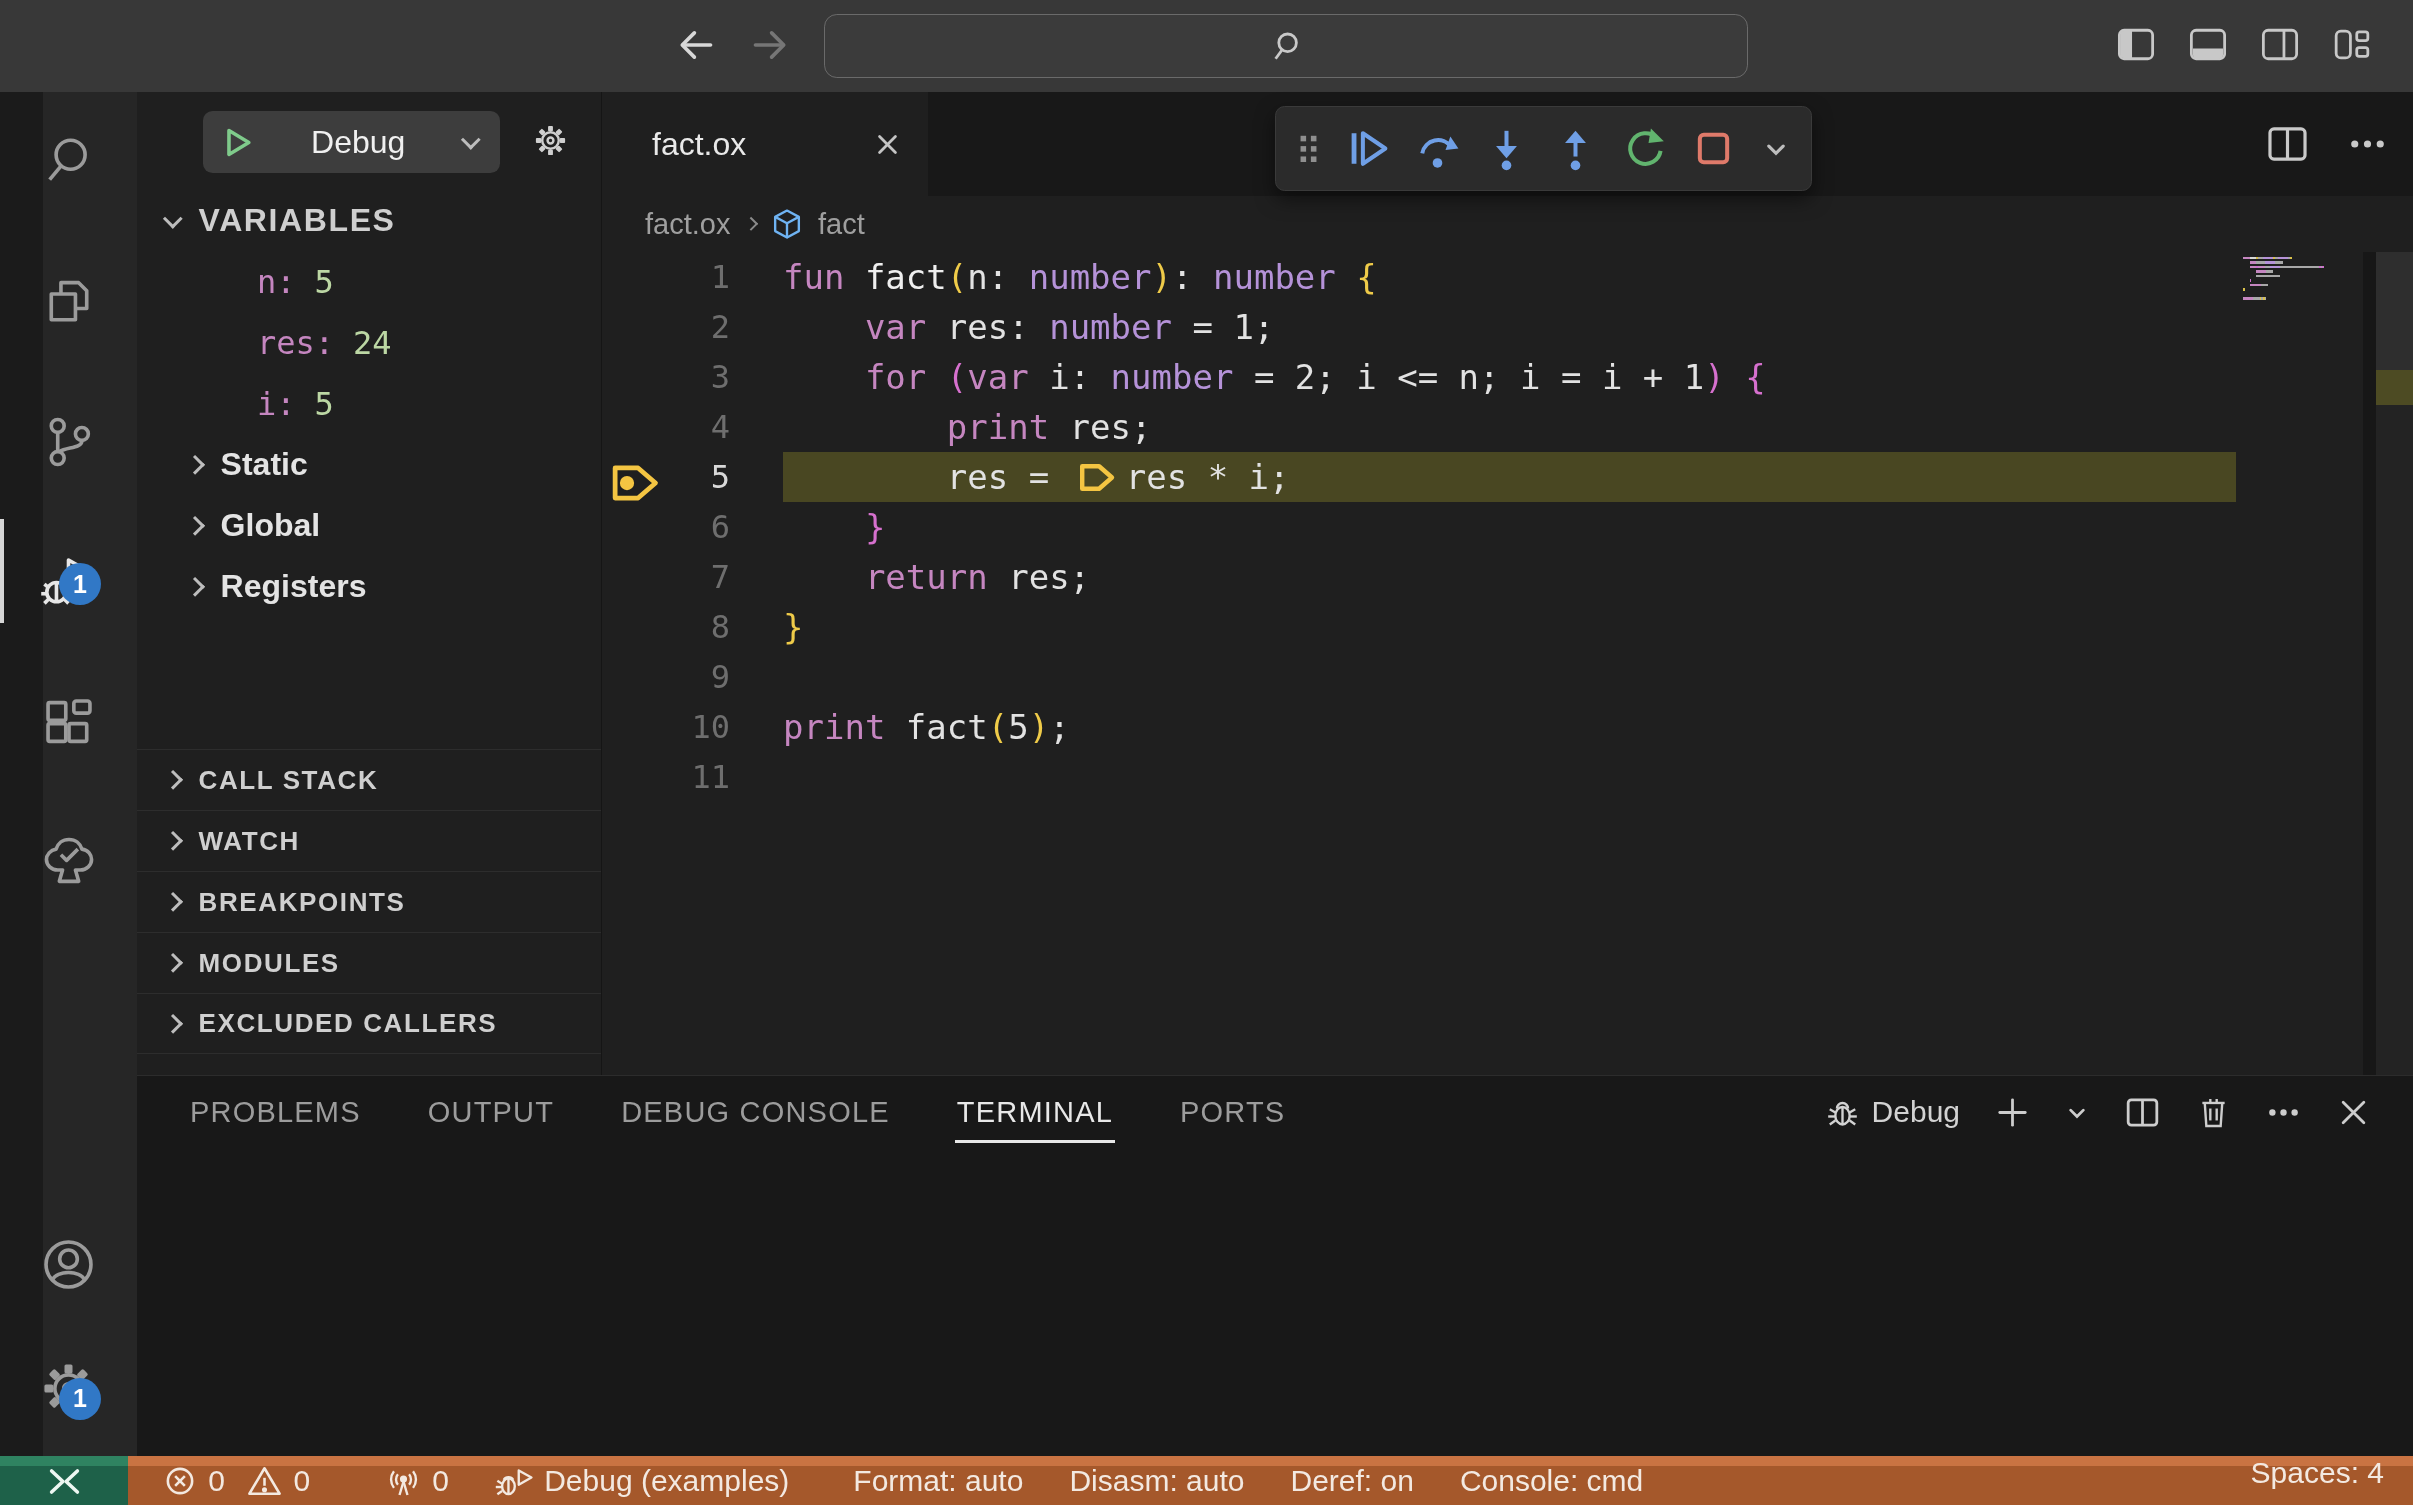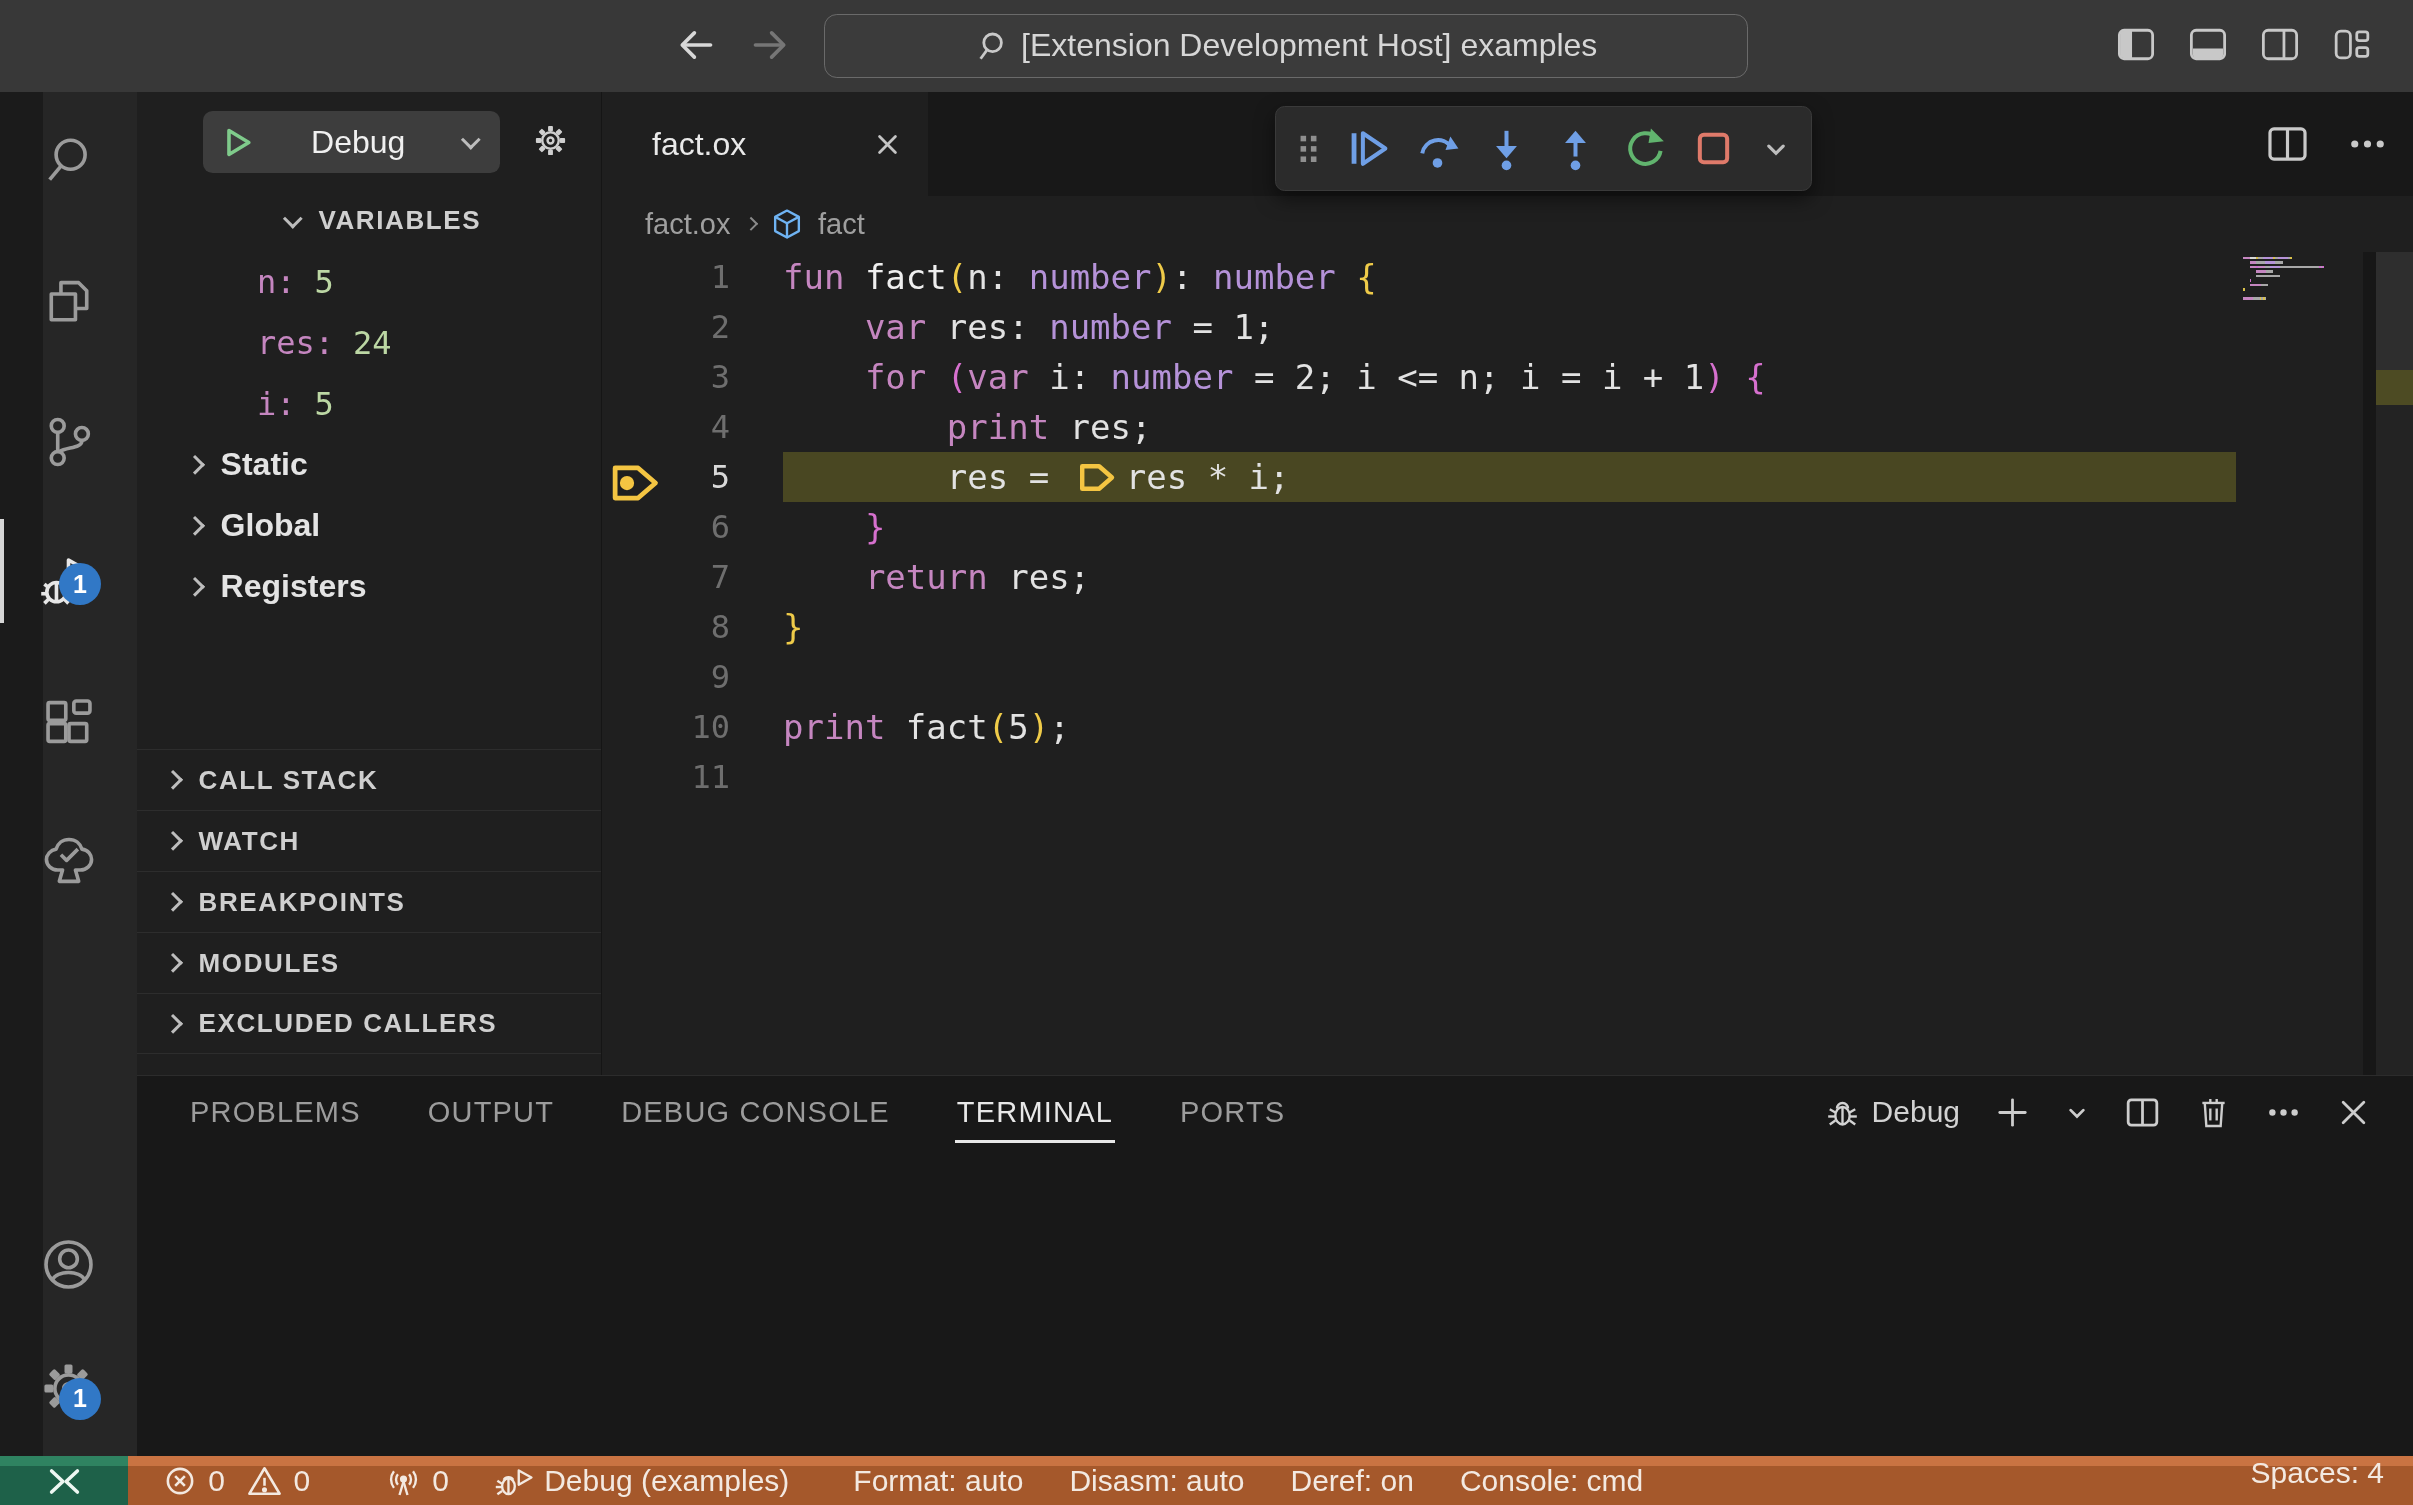--- a/index.html
+++ b/index.html
@@ -38,21 +38,21 @@
     padding:0 22.4px; gap:21px; color:#f0f0f0; font-size:32px; }
   .launch-pill .pill-label { flex:1; text-align:center; }
   .side-gear { position:absolute; left:395px; top:30px; }
   .chev { width:13.6px; height:13.6px; border-right:3.2px solid #bdbdbd; border-bottom:3.2px solid #bdbdbd;
     display:inline-block; flex:none; }
   .chev.down { transform:rotate(45deg) translate(-1.6px,-1.6px); }
   .chev.right { transform:rotate(-45deg); }
   .vars-block { position:absolute; left:0; top:98px; right:0; }
   .side-row { height:61px; display:flex; align-items:center; gap:19px; padding-left:29px;
     color:#cfcfcf; }
-  .side-row.title-row { font-size:26px; font-weight:bold; letter-spacing:1.6px;justify-content:center; }
+  .side-row.title-row { font-size:32px; font-weight:bold; letter-spacing:1.6px; }
   .side-row.scope-row { padding-left:51px; font-size:32px; font-weight:bold; color:#e4e4e4; }
   .side-row.var-row { padding-left:120px; font-family:"DejaVu Sans Mono", monospace; font-size:32px; }
   .var-name { color:#C586C0; }
   .var-val { color:#BCD7A4; }
   .sections-block { position:absolute; left:0; top:657px; right:0; }
   .sections-block .side-row { border-top:1.6px solid #2d2d2d; font-size:26px; font-weight:bold;
     letter-spacing:1.6px; }
   .sections-block .side-row:last-child { border-bottom:1.6px solid #2d2d2d; }
 
   
@@ -137,21 +137,20 @@
       <svg width="42" height="42" viewBox="0 0 52 52" fill="none" stroke="#767676" stroke-width="4.5" stroke-linecap="round" stroke-linejoin="round">
         <line x1="8" y1="26" x2="42" y2="26"></line>
           <polyline points="28,11 43,26 28,41"></polyline>
       </svg>
     </div>
     <div class="searchbox">
       <svg width="32" height="32" viewBox="0 0 40 40" fill="none" stroke="#c9c9c9" stroke-width="3.5">
         <circle cx="22" cy="16" r="11"></circle>
           <line x1="15" y1="25" x2="7" y2="36"></line>
       </svg>
-      <span>[Extension Development Host] examples</span>
     </div>
     <div class="tb-actions">
       <svg width="38" height="35" viewBox="0 0 48 44" fill="none" stroke="#c8c8c8" stroke-width="3.5">
         <rect x="3" y="4" width="42" height="36" rx="6"></rect>
           <path d="M8 5 h11 v34 h-11 a5 5 0 0 1 -4 -5 v-24 a5 5 0 0 1 4 -5 z" fill="#c8c8c8" stroke="none"></path>
       </svg>
       <svg width="38" height="35" viewBox="0 0 48 44" fill="none" stroke="#c8c8c8" stroke-width="3.5">
         <rect x="3" y="4" width="42" height="36" rx="6"></rect>
           <path d="M5 27 h38 v8 a5 5 0 0 1 -5 5 h-28 a5 5 0 0 1 -5 -5 z" fill="#c8c8c8" stroke="none"></path>
       </svg>

